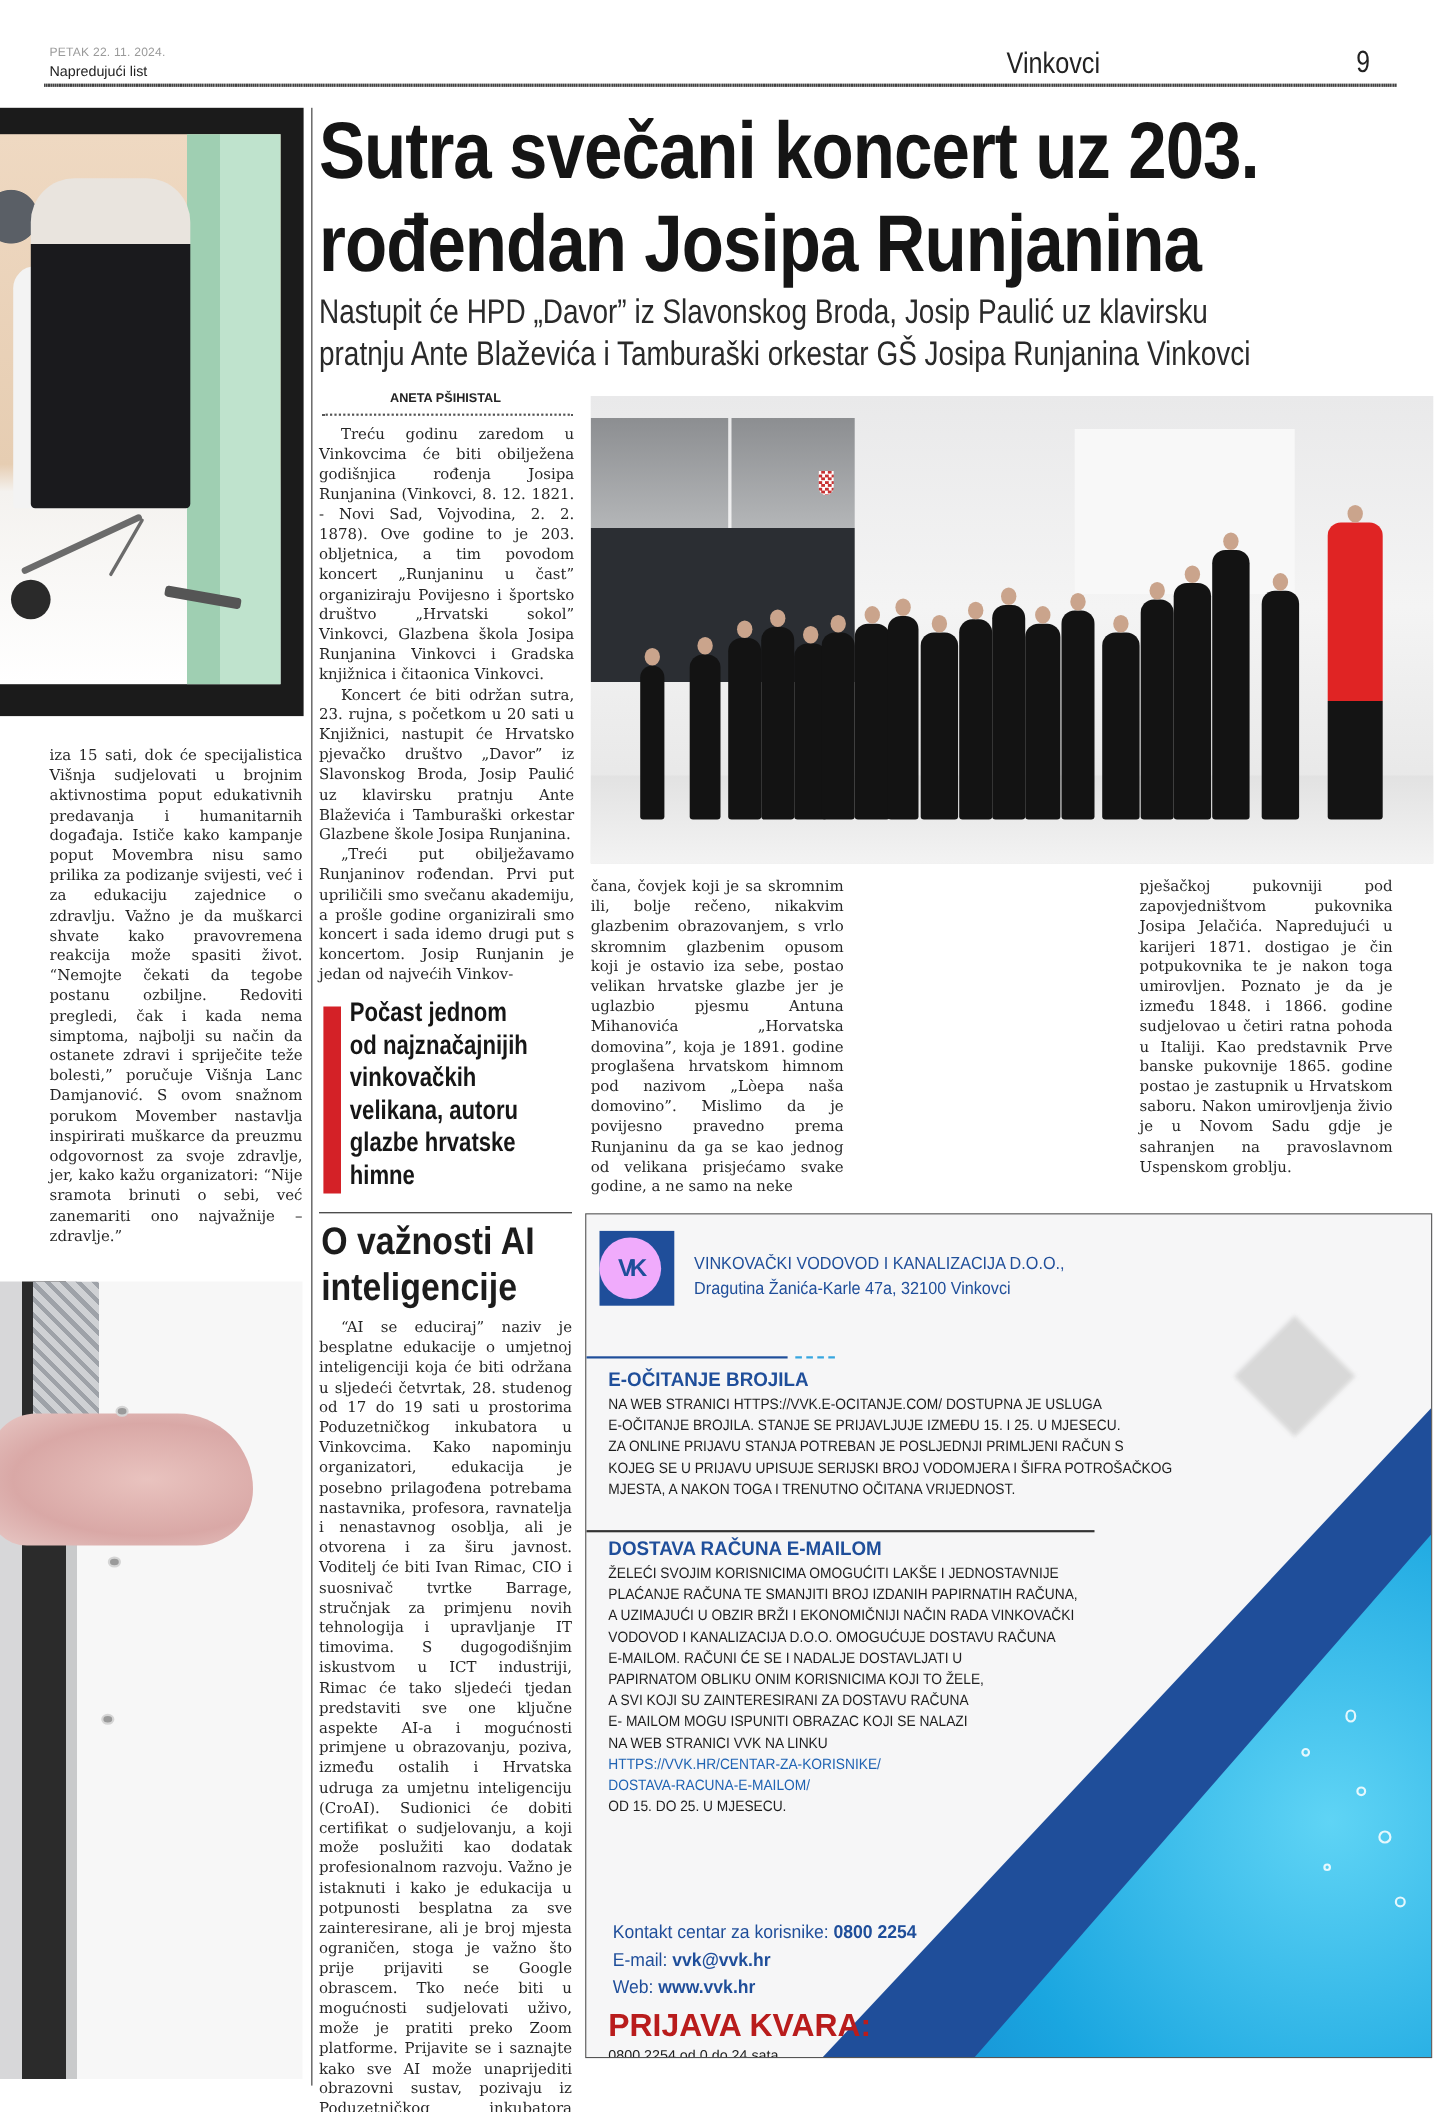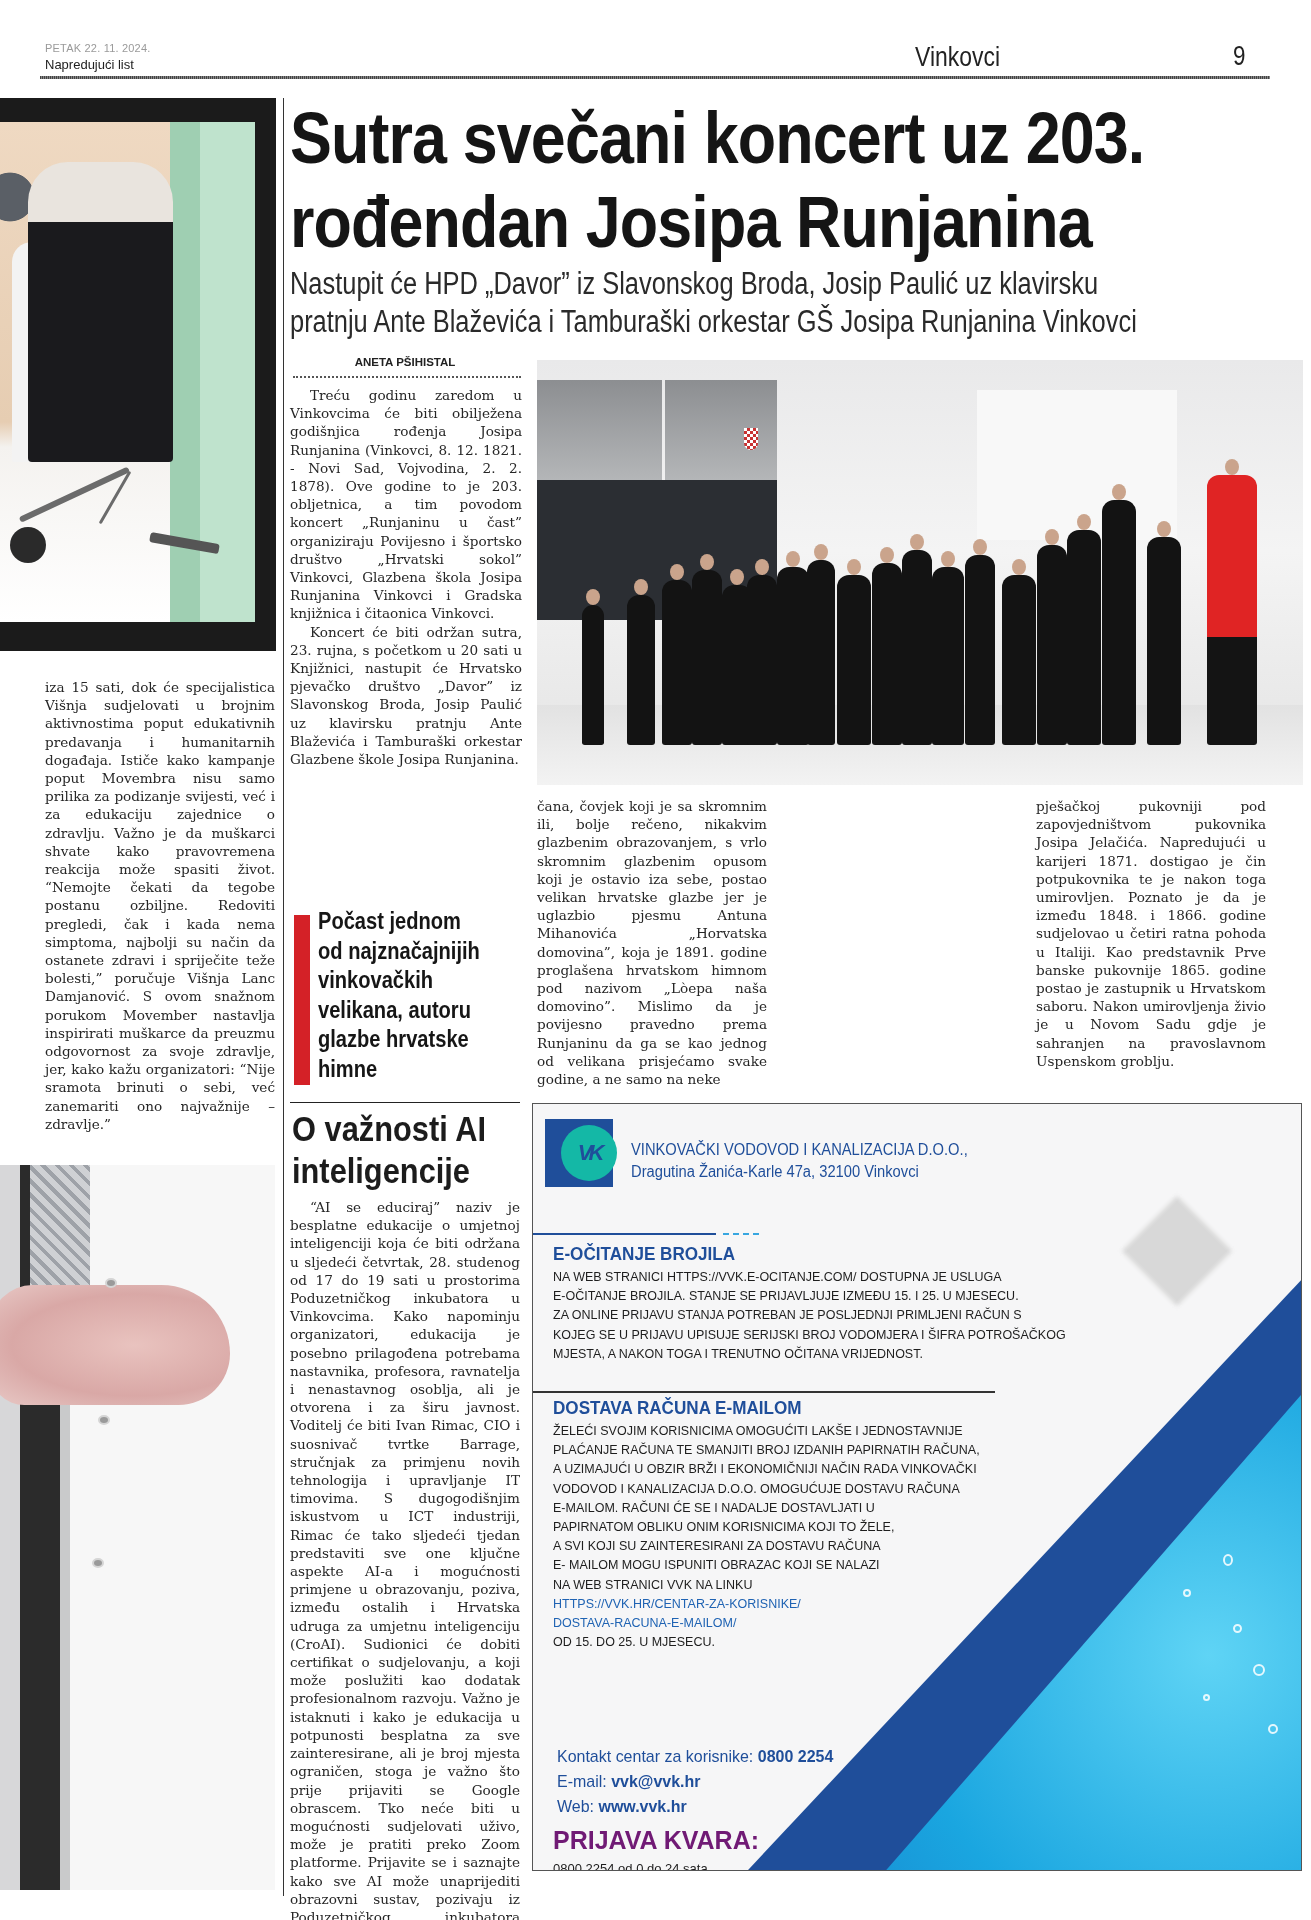--- a/index.html
+++ b/index.html
@@ -66,31 +66,31 @@
   .photo-left-bottom .shirt { position: absolute; left: 30px; top: 0; width: 60px; height: 140px; background: repeating-linear-gradient(45deg, #cfd1d4 0 6px, #9ea2a8 6px 10px); }
   .photo-left-bottom .btn { position: absolute; width: 12px; height: 10px; border-radius: 50%; background: #9a9a9a; border: 2px solid #d5d5d5; }
 
   
   .ad { position: absolute; left: 532px; top: 1103px; width: 770px; height: 768px; border: 1px solid #555; overflow: hidden; background: #f6f6f7; font-family: "Liberation Sans", sans-serif; }
   .ad .diag-dark { position: absolute; left: 0; top: 0; width: 100%; height: 100%; background: #1f4e9a; clip-path: polygon(100% 23%, 100% 100%, 28% 100%); }
   .ad .diag-light { position: absolute; left: 0; top: 0; width: 100%; height: 100%; background: radial-gradient(circle at 88% 72%, #5fd4f5 0%, #1aa6e0 35%, #1372c4 70%); clip-path: polygon(100% 38%, 100% 100%, 46% 100%); }
   .ad .grey-diamond { position: absolute; left: 605px; top: 108px; width: 78px; height: 78px; background: #d8d8d8; transform: rotate(45deg); filter: blur(2px); }
   .ad .bubble { position: absolute; border-radius: 50%; border: 2px solid rgba(255,255,255,0.85); }
   .ad .logo { position: absolute; left: 12px; top: 15px; width: 68px; height: 68px; background: #1f4e9a; }
-  .ad .logo .circ { position: absolute; left: 16px; top: 6px; width: 56px; height: 56px; border-radius: 50%; background: #14b8a6; display: flex; align-items: center; justify-content: center; font-weight: 700; font-size: 22px; color: #1f4e9a; letter-spacing: -4px; font-style: italic; }
+  .ad .logo .circ { position: absolute; left: 0; top: 6px; width: 56px; height: 56px; border-radius: 50%; background: #f0abfc; display: flex; align-items: center; justify-content: center; font-weight: 700; font-size: 22px; color: #1f4e9a; letter-spacing: -4px; }
   .ad .company { position: absolute; left: 98px; top: 35px; font-size: 16px; line-height: 22px; color: #1f4e9a; white-space: nowrap; transform: scaleX(0.92); transform-origin: left top; }
   .ad .sep1 { position: absolute; left: 0; top: 129px; width: 183px; height: 2px; background: #1f4e9a; }
   .ad .sep1-dash { position: absolute; left: 190px; top: 129px; width: 36px; border-top: 2px dashed #37a6e0; }
   .ad .sec-title { position: absolute; left: 20px; font-weight: 700; font-size: 18px; color: #1f4e9a; white-space: nowrap; transform: scaleX(0.95); transform-origin: left top; }
   .ad .sec-body { position: absolute; left: 20px; font-size: 13.6px; line-height: 19.2px; color: #1e1e1e; white-space: nowrap; transform: scaleX(0.92); transform-origin: left top; }
   .ad .sec-body .link { color: #1f63b3; }
   .ad .sep2 { position: absolute; left: 0; top: 287px; width: 462px; height: 2px; background: #333; }
   .ad .contact { position: absolute; left: 24px; top: 640px; font-size: 17px; line-height: 25px; color: #1f4e9a; white-space: nowrap; transform: scaleX(0.94); transform-origin: left top; }
   .ad .contact b { font-weight: 700; }
-  .ad .repair-title { position: absolute; left: 20px; top: 722px; font-weight: 700; font-size: 25px; color: #701a75; white-space: nowrap; }
+  .ad .repair-title { position: absolute; left: 20px; top: 722px; font-weight: 700; font-size: 29px; color: #b91c1c; white-space: nowrap; }
   .ad .repair-body { position: absolute; left: 20px; top: 752px; font-size: 13px; line-height: 26px; color: #1c1c1c; white-space: nowrap; }
 </style>
 </head>
 <body>
 
 <div class="hdr-date">PETAK 22. 11. 2024.</div>
 <div class="hdr-pub">Napredujući list</div>
 <div class="hdr-section">Vinkovci</div>
 <div class="hdr-page">9</div>
 <div class="hdr-rule"></div>
@@ -116,20 +116,21 @@
   <div>Nastupit će HPD „Davor” iz Slavonskog Broda, Josip Paulić uz klavirsku</div>
   <div>pratnju Ante Blaževića i Tamburaški orkestar GŠ Josipa Runjanina Vinkovci</div>
 </div>
 
 <div class="byline">ANETA PŠIHISTAL</div>
 <div class="byline-rule"></div>
 
 <div class="col" style="left:290px;top:386px;width:232px;">
   <p>Treću godinu zaredom u Vinkovcima će biti obilježena godišnjica rođenja Josipa Runjanina (Vinkovci, 8. 12. 1821. - Novi Sad, Vojvodina, 2. 2. 1878). Ove godine to je 203. obljetnica, a tim povodom koncert „Runjaninu u čast” organiziraju Povijesno i športsko društvo „Hrvatski sokol” Vinkovci, Glazbena škola Josipa Runjanina Vinkovci i Gradska knjižnica i čitaonica Vinkovci.</p>
   <p>Koncert će biti održan sutra, 23. rujna, s početkom u 20 sati u Knjižnici, nastupit će Hrvatsko pjevačko društvo „Davor” iz Slavonskog Broda, Josip Paulić uz klavirsku pratnju Ante Blaževića i Tamburaški orkestar Glazbene škole Josipa Runjanina.</p>
+  <p>„Treći put obilježavamo Runjaninov rođendan. Prvi put upriličili smo svečanu akademiju, a prošle godine organizirali smo koncert i sada idemo drugi put s koncertom. Josip Runjanin je jedan od najvećih Vinkov-</p>
 </div>
 
 <div class="photo-choir">
   <div class="blind" style="left:0;width:125px;"></div>
   <div class="blind" style="left:128px;width:112px;"></div>
   <div class="window"></div>
   <div class="screen"></div>
   <div class="crest"></div>
   <div class="floor"></div>
   <div id="singers">

